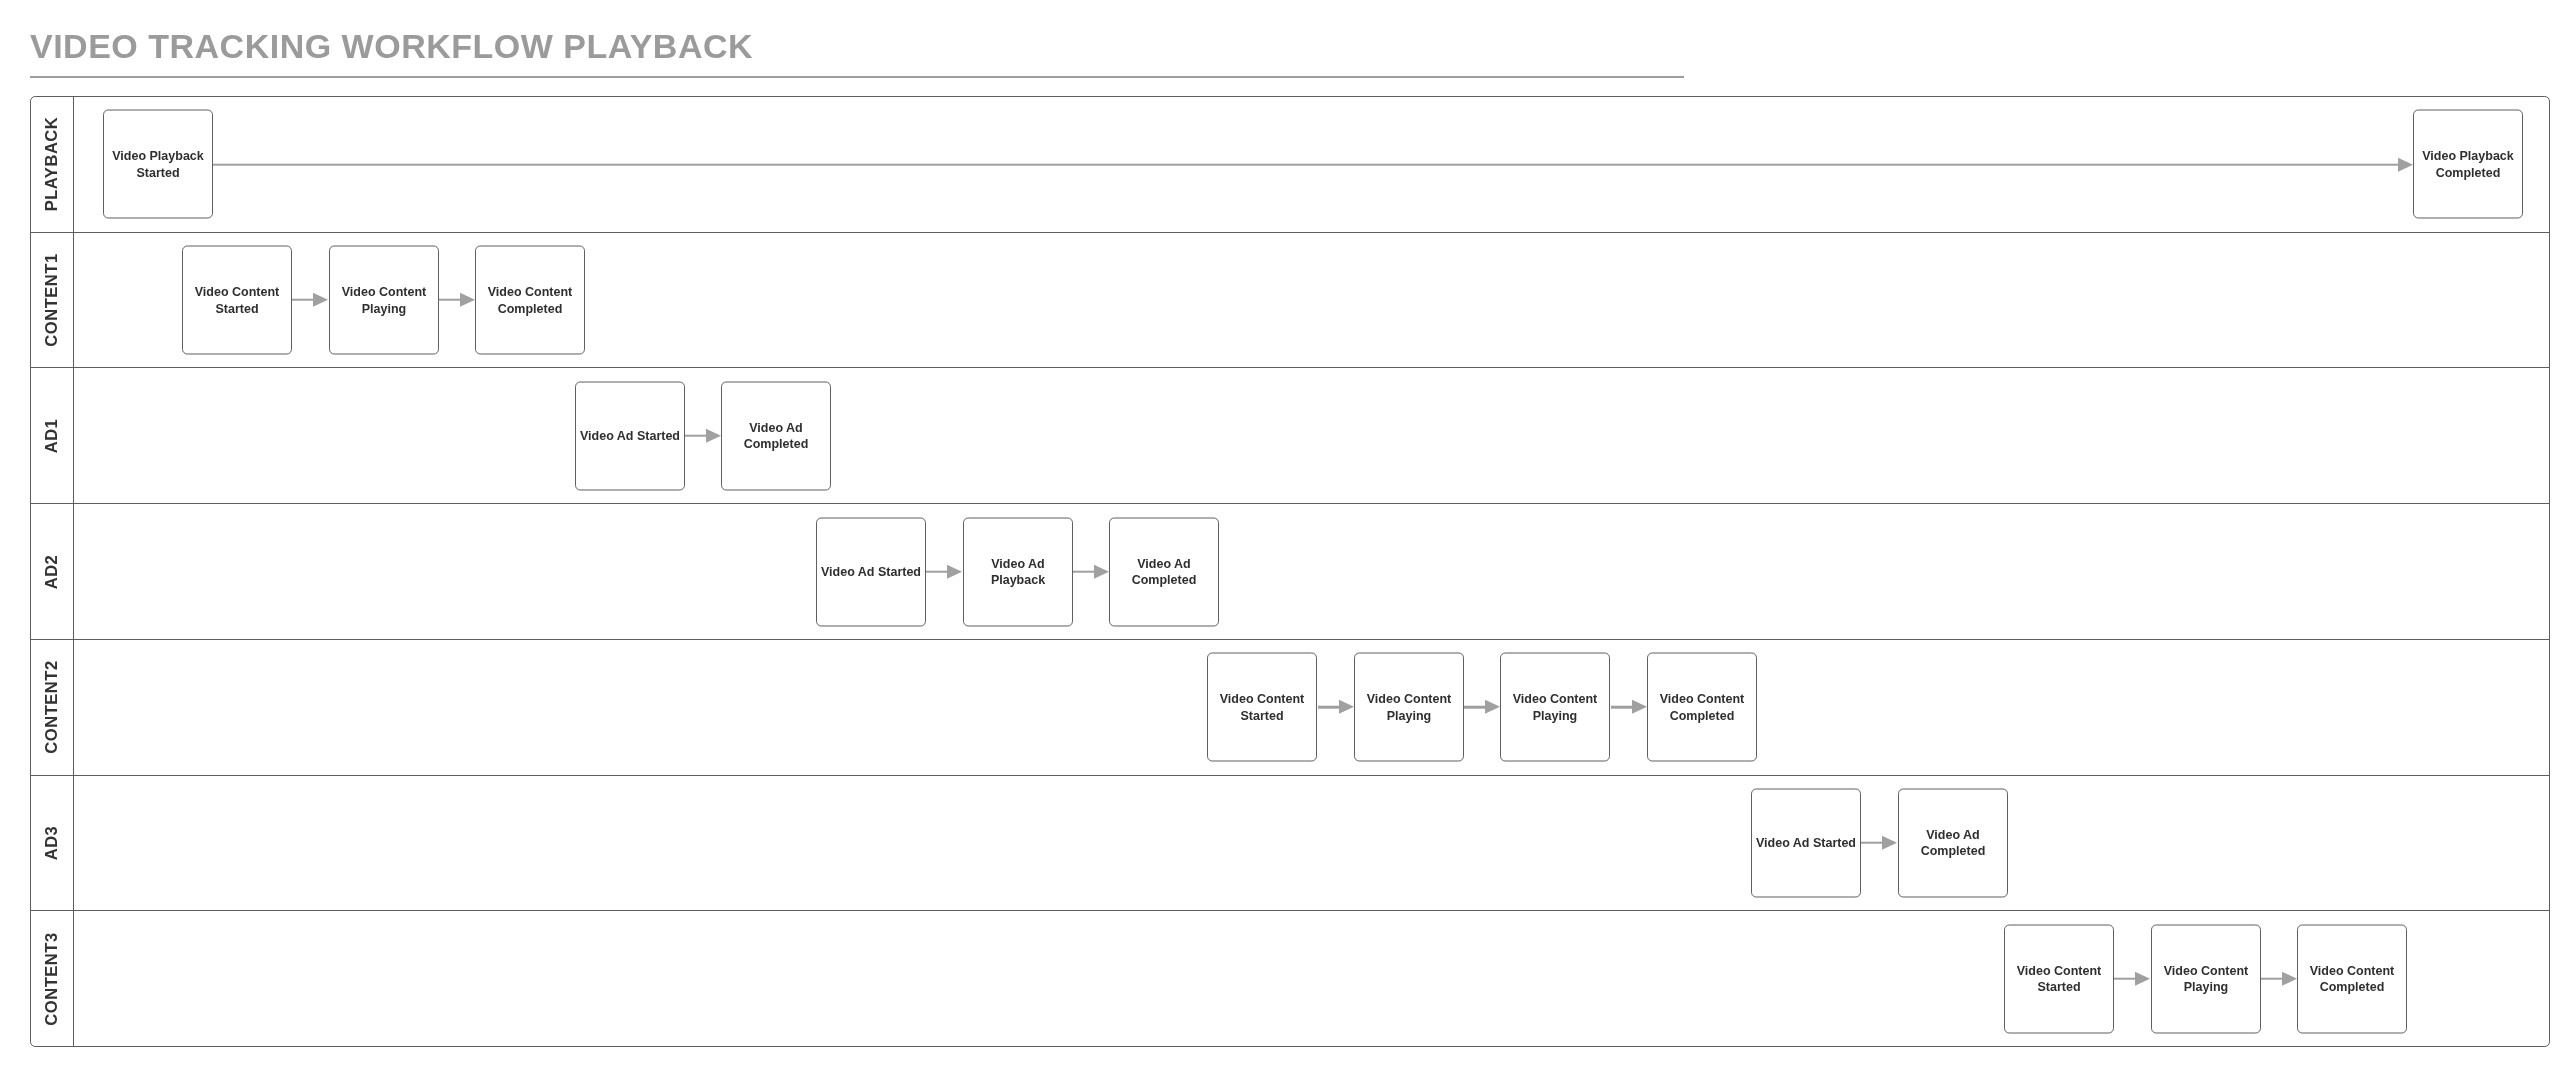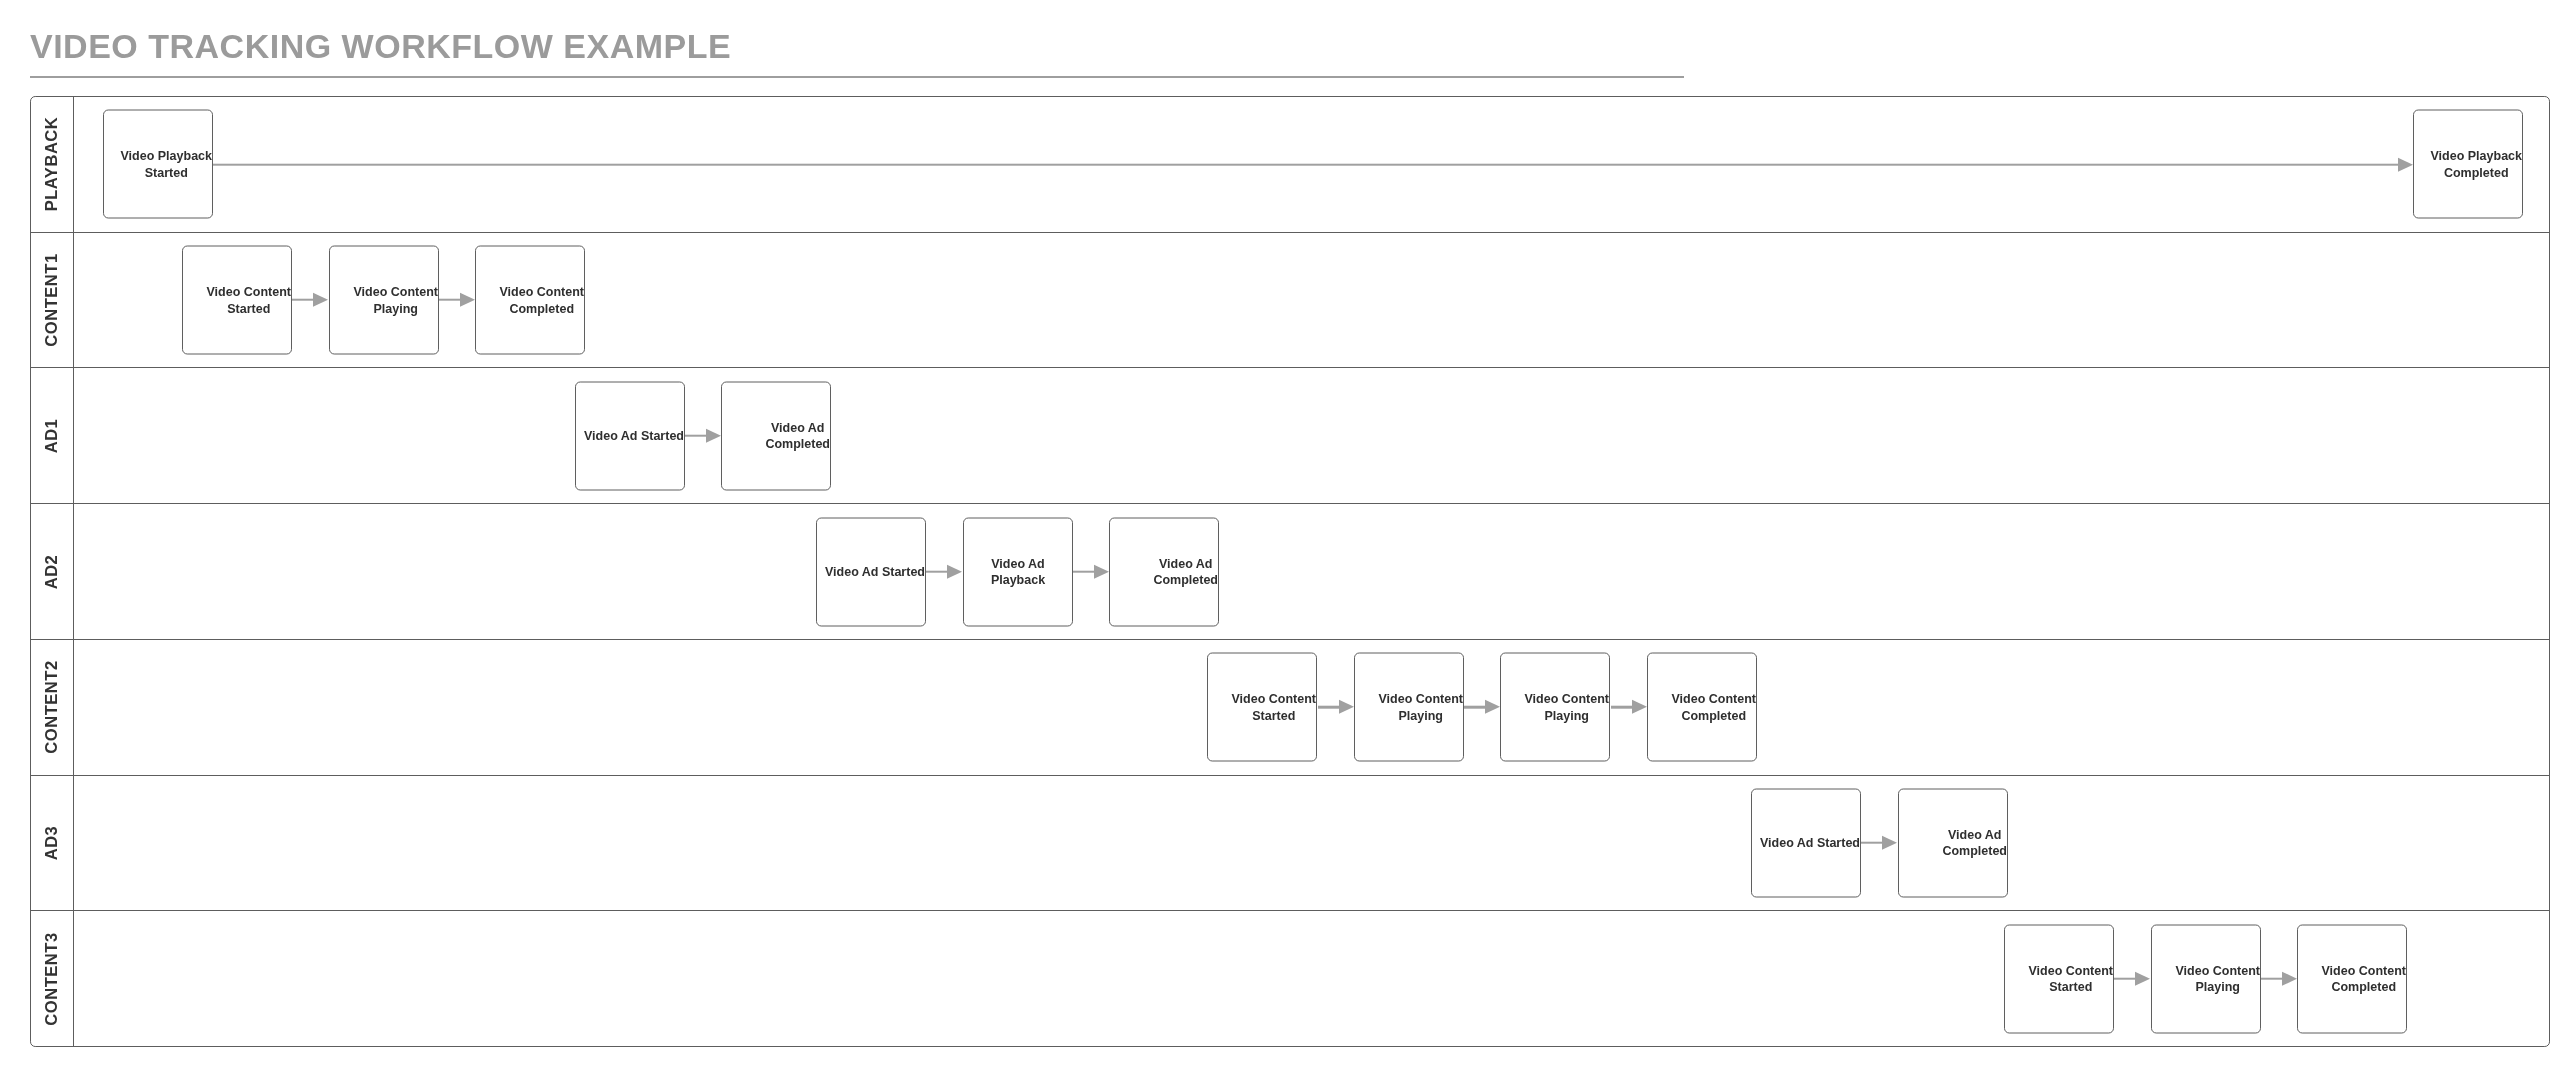--- a/index.html
+++ b/index.html
@@ -39,21 +39,21 @@
   .lane-label span{
     transform:rotate(-90deg); white-space:nowrap;
     font-size:16.6px; font-weight:bold; letter-spacing:0.5px;
     color:var(--lane-label-text);
   }
   .lane-content{ position:relative; flex:1 1 auto; }
   .node{
     position:absolute; top:50%; transform:translateY(-50%);
     width:110px; height:109px; box-sizing:border-box;
     background:var(--node-fill); border:1.6px solid var(--node-border); border-radius:5.2px;
-    display:flex; align-items:center; justify-content:flex-end; text-align:center;
+    display:flex; align-items:center; justify-content:center; text-align:center;
   }
   .node-text{
     font-size:12.5px; font-weight:bold; line-height:1.32;
     color:var(--node-text); white-space:pre-line;
   }
   .arrow{ position:absolute; top:50%; transform:translateY(-50%); height:14.5px; }
   .arrow-line{
     position:absolute; left:0; right:12.5px; top:50%; transform:translateY(-50%);
     height:2.1px; background:var(--arrow);
   }
@@ -61,21 +61,21 @@
     position:absolute; right:0; top:50%; transform:translateY(-50%);
     width:0; height:0;
     border-top:7.3px solid transparent; border-bottom:7.3px solid transparent;
     border-left:15.6px solid var(--arrow);
   }
 </style>
 </head>
 <body>
 
 <div class="page">
-  <h1 class="diagram-title">VIDEO TRACKING WORKFLOW EXAMPLE</h1>
+  <h1 class="diagram-title">VIDEO TRACKING WORKFLOW PLAYBACK</h1>
   <div class="title-rule"></div>
   <div class="swimlane-frame" id="swimlanes">
       <div class="lane">
         <div class="lane-label">
           <span>PLAYBACK</span>
         </div>
         <div class="lane-content">
           <div class="node" style="left: 29px;">
             <span class="node-text">Video Playback
 Started</span>

